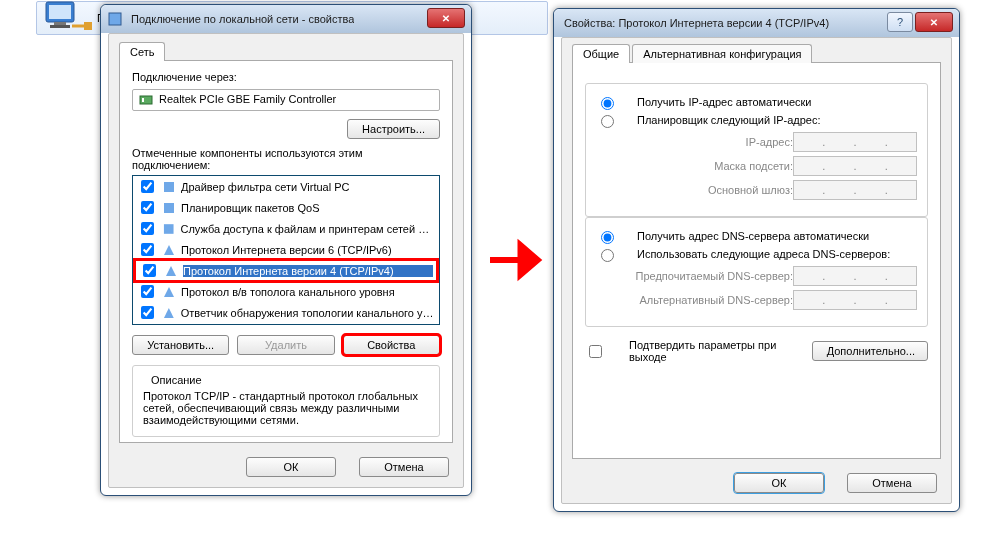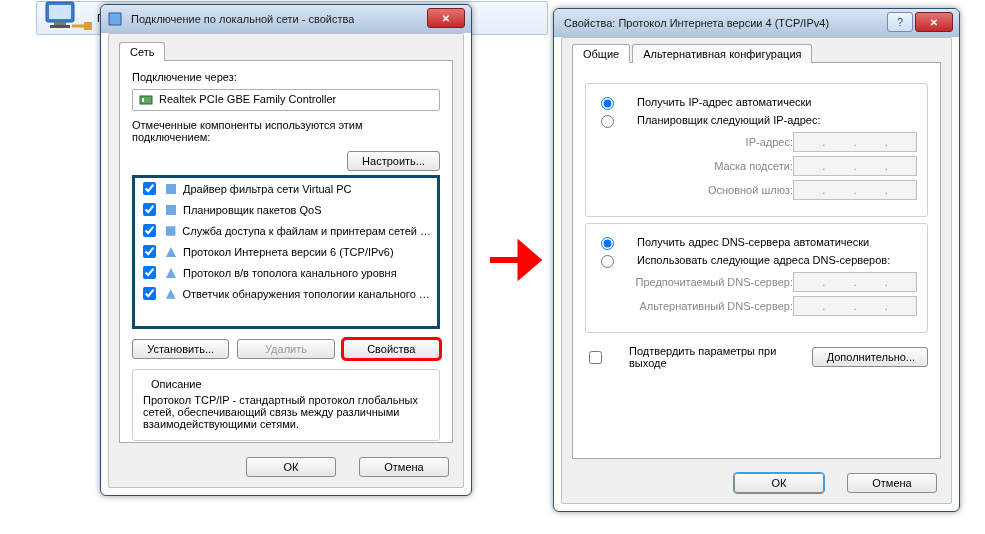--- a/index.html
+++ b/index.html
@@ -33,23 +33,23 @@
          border-radius:3px 3px 0 0; margin-right:2px; position:relative; z-index:2; }
   .tab.active { background:#fff; }
   .tabpage { position:absolute; left:10px; right:10px; top:24px; bottom:44px;
              background:#fff; border:1px solid #aaa; padding:10px 12px; }
   .btnbar { position:absolute; right:14px; bottom:10px; display:flex; gap:23px; }
 
   
   .btn { border:1px solid #8a8a8a; background:linear-gradient(#fdfdfd,#e6e6e6);
          border-radius:3px; padding:3px 14px; min-width:60px; text-align:center; cursor:default; }
   .btn.disabled { color:#9a9a9a; }
-  .fieldset { border:1px solid #cfcfcf; border-radius:3px; padding:8px 10px 10px 10px; margin-top:6px; }
+  .fieldset { border:1px solid #cfcfcf; border-radius:3px; padding:8px 10px 10px 10px; }
   .inputline { border:1px solid #b0b0b0; background:#fff; padding:3px 6px; border-radius:2px; }
-  .listbox { border:3px solid #0c4a6e; background:#fff; height:148px; overflow-y:scroll; margin-top:4px; }
+  .listbox { border:1px solid #0c4a6e; background:#fff; height:148px; overflow-y:scroll; margin-top:4px; }
   .listitem { display:flex; align-items:center; gap:5px; padding:1px 4px; white-space:nowrap; }
   .listitem .lbl { flex:1 1 auto; overflow:hidden; text-overflow:ellipsis; }
   .listitem.selected .lbl { background:#3173c6; color:#fff; }
   .smallico { width:14px; height:14px; display:inline-block; }
   .chk { width:13px; height:13px; }
 
   .row3 { display:flex; gap:8px; margin-top:10px; }
   .highlight-red { outline:3px solid #ff0000; outline-offset:-1px; }
 
   
@@ -95,26 +95,26 @@
       </div>
       <div class="tabpage" style="top:26px;">
         <div>Подключение через:</div>
         <div class="inputline" style="margin-top:6px; display:flex; align-items:flex-start; gap:6px;">
           <svg class="smallico" viewBox="0 0 14 14">
               <rect x="1" y="3" width="12" height="8" fill="#5aa960" stroke="#2a6a30"></rect>
               <rect x="3" y="5" width="2" height="4" fill="#fff"></rect>
             </svg>
           <span>Realtek PCIe GBE Family Controller</span>
         </div>
-        <div style="margin-top:8px;">Отмеченные компоненты используются этим подключением:</div>
-
         <div style="display:flex; justify-content:flex-end; margin-top:8px;">
           <div class="btn"><span>Настроить...</span></div>
         </div>
 
+        <div style="margin-top:8px;">Отмеченные компоненты используются этим подключением:</div>
+
         <div class="listbox">
           <div class="listitem">
               <input type="checkbox" class="chk" checked="" style="">
               <svg class="smallico" viewBox="0 0 14 14">
                 <rect x="2" y="2" width="10" height="10" fill="#6fa8e8"></rect>
               </svg>
               <span class="lbl">Драйвер фильтра сети Virtual PC</span>
             </div>
           <div class="listitem">
               <input type="checkbox" class="chk" checked="" style="">
@@ -129,20 +129,27 @@
                 <rect x="2" y="2" width="10" height="10" fill="#6fa8e8"></rect>
               </svg>
               <span class="lbl">Служба доступа к файлам и принтерам сетей Micro</span>
             </div>
           <div class="listitem">
               <input type="checkbox" class="chk" checked="" style="">
               <svg class="smallico" viewBox="0 0 14 14">
                 <path d="M2 12 L7 2 L12 12" fill="#6fa8e8"></path>
               </svg>
               <span class="lbl">Протокол Интернета версии 6 (TCP/IPv6)</span>
+            </div>
+          <div class="listitem selected highlight-red" style="margin:0 2px;">
+              <input type="checkbox" class="chk" checked="" style="">
+              <svg class="smallico" viewBox="0 0 14 14">
+                <path d="M2 12 L7 2 L12 12" fill="#6fa8e8"></path>
+              </svg>
+              <span class="lbl">Протокол Интернета версии 4 (TCP/IPv4)</span>
             </div>
           <div class="listitem">
               <input type="checkbox" class="chk" checked="" style="">
               <svg class="smallico" viewBox="0 0 14 14">
                 <path d="M2 12 L7 2 L12 12" fill="#6fa8e8"></path>
               </svg>
               <span class="lbl">Протокол в/в тополога канального уровня</span>
             </div>
           <div class="listitem">
               <input type="checkbox" class="chk" checked="" style="">

